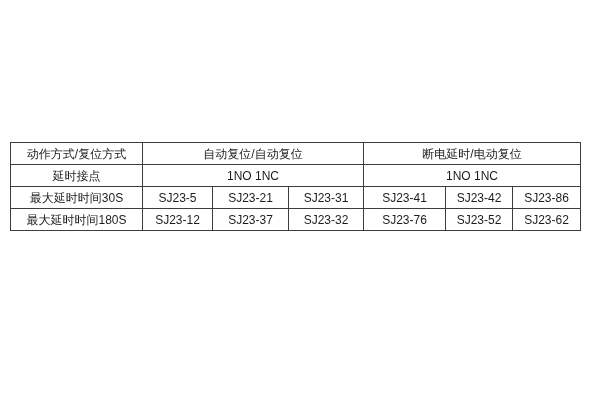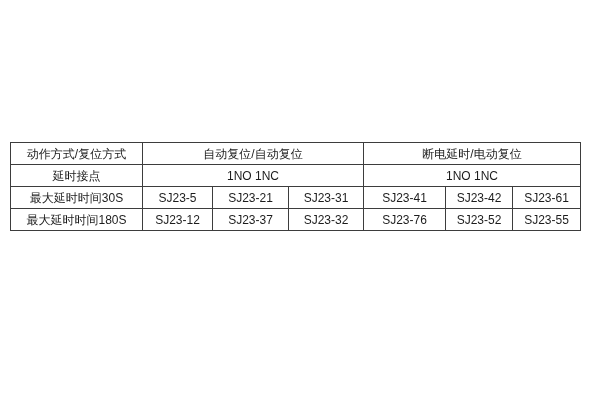--- a/index.html
+++ b/index.html
@@ -59,25 +59,25 @@
       <td colspan="3">1NO 1NC</td>
       <td colspan="3">1NO 1NC</td>
     </tr>
     <tr>
       <td>最大延时时间30S</td>
       <td>SJ23-5</td>
       <td>SJ23-21</td>
       <td>SJ23-31</td>
       <td>SJ23-41</td>
       <td>SJ23-42</td>
-      <td>SJ23-61</td>
+      <td>SJ23-86</td>
     </tr>
     <tr>
       <td>最大延时时间180S</td>
       <td>SJ23-12</td>
       <td>SJ23-37</td>
       <td>SJ23-32</td>
       <td>SJ23-76</td>
       <td>SJ23-52</td>
-      <td>SJ23-55</td>
+      <td>SJ23-62</td>
     </tr>
   </tbody>
 </table>
 
 </body></html>

